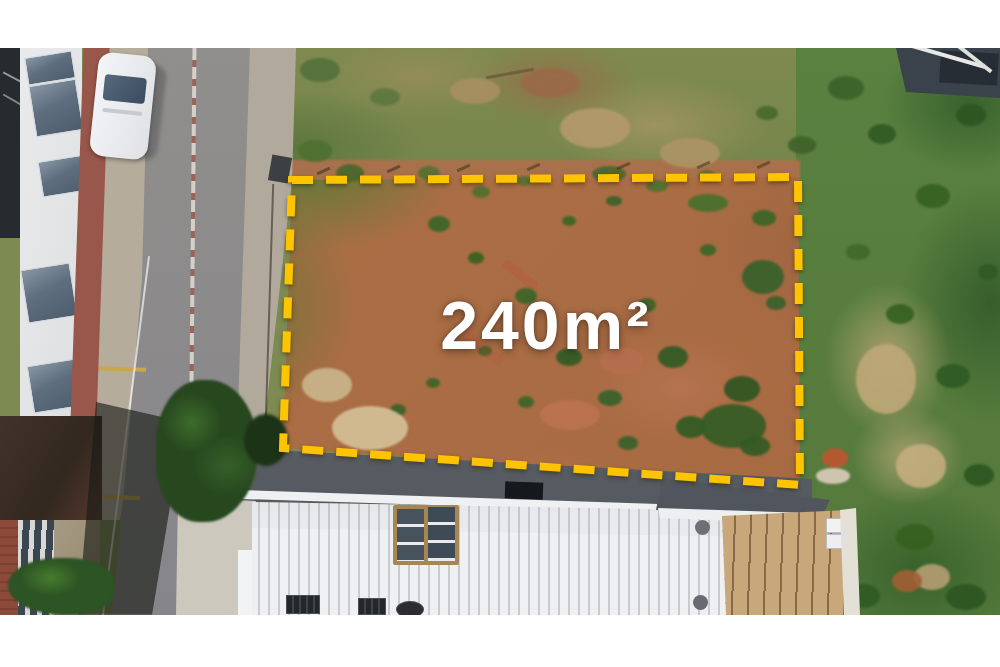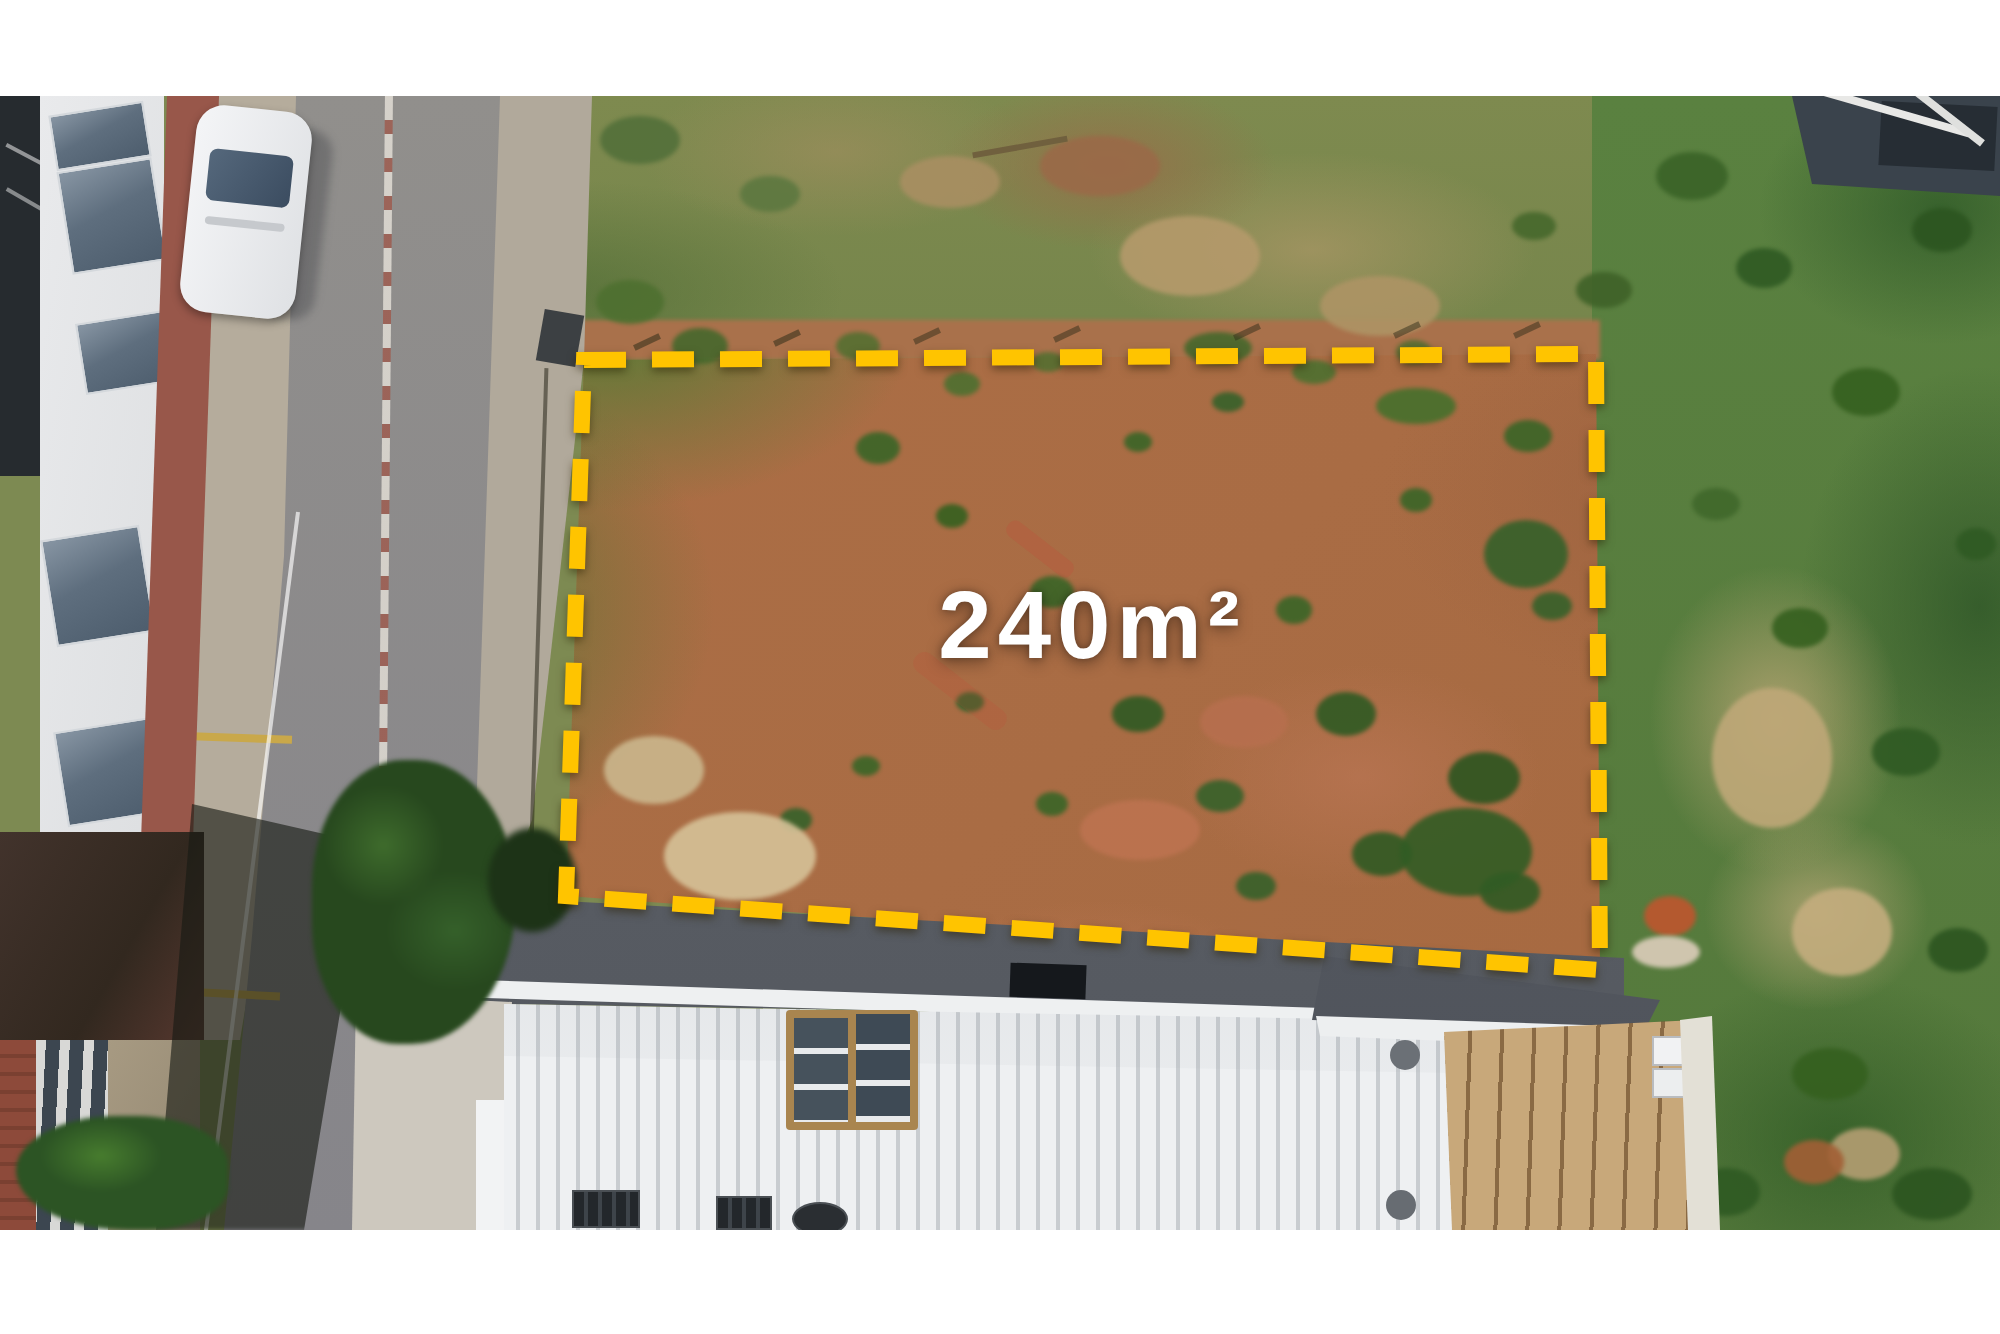--- a/index.html
+++ b/index.html
@@ -31,21 +31,21 @@
     clip-path:polygon(292px 132px,798px 129px,800px 437px,283px 400px);
     background:
       radial-gradient(260px 200px at 17% 45%,rgba(73,118,46,.95),transparent 72%),
       radial-gradient(220px 130px at 30% 20%,rgba(80,124,52,.9),transparent 72%),
       radial-gradient(200px 150px at 14% 75%,rgba(96,128,60,.6),transparent 72%),
       radial-gradient(170px 110px at 22% 88%,rgba(214,192,150,.85),transparent 70%),
       radial-gradient(150px 90px at 55% 82%,rgba(194,122,88,.7),transparent 70%),
       radial-gradient(130px 80px at 68% 60%,rgba(189,119,87,.6),transparent 70%),
       radial-gradient(220px 140px at 85% 35%,rgba(154,97,64,.7),transparent 72%),
       linear-gradient(135deg,#ad6f46,#a96c44 55%,#a5683f);}
-  .dash-label{color:#fff;font-weight:bold;font-size:48px;letter-spacing:3px;
+  .dash-label{color:#fff;font-weight:bold;font-size:68px;letter-spacing:3px;
     text-shadow:0 2px 8px rgba(0,0,0,.4),0 0 3px rgba(0,0,0,.25);}
   .win{position:absolute;background:linear-gradient(160deg,#8795a3,#5e6e7e 45%,#4d5d6d);
        border:1px solid #d4d8dc;transform:rotate(-9deg);}
   .blob{position:absolute;border-radius:50%;filter:blur(1px);}
   .vent{position:absolute;background:#23272b;border:1px solid #4a4f54;}
 </style>
 </head>
 <body>
 
 <div id="stage">

